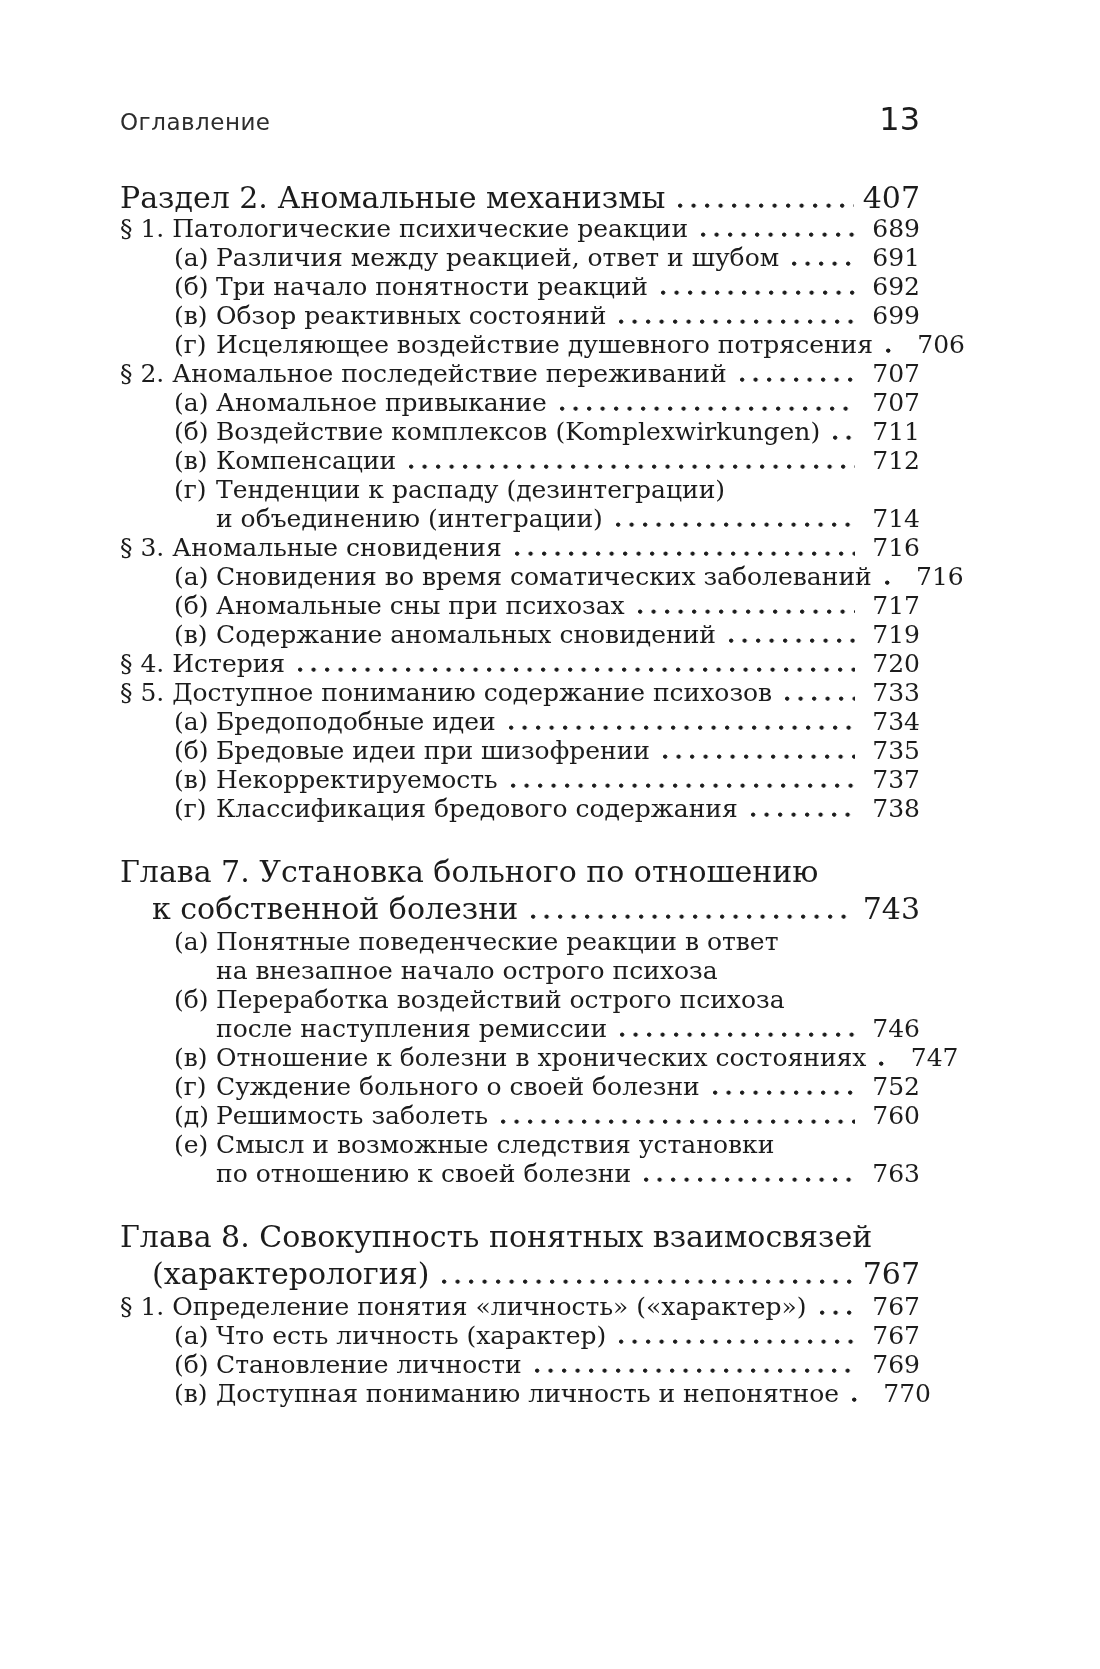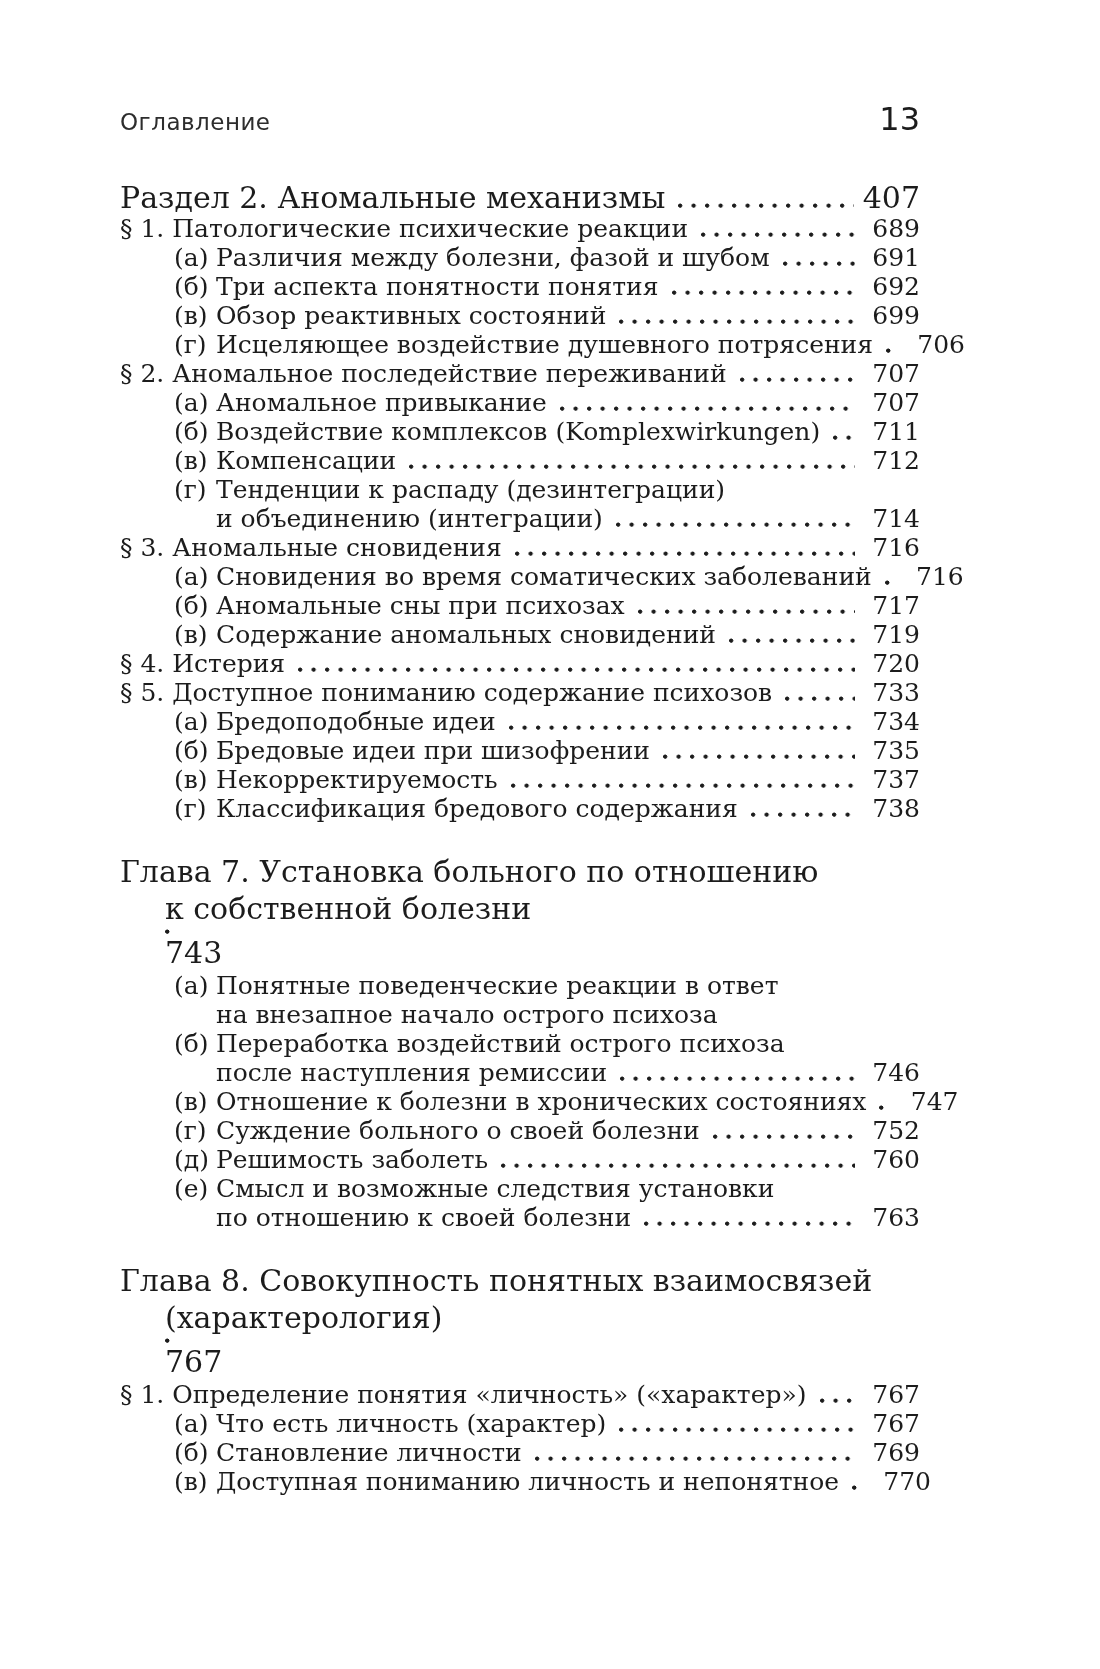--- a/index.html
+++ b/index.html
@@ -48,21 +48,21 @@
     font-size: 30px;
     line-height: 32px;
   }
   .row.chapter, .row.chapter-cont {
     font-size: 30px;
     line-height: 37px;
   }
   .row.space-before {
     margin-top: 30px;
   }
-  .row.chapter-cont { padding-left: 32px; flex-direction: column; }
+  .row.chapter-cont { padding-left: 32px; }
   .row.item       { padding-left: 54px; }
   .row.item-cont  { padding-left: 96px; }
   .marker {
     flex: 0 0 42px;
     white-space: nowrap;
   }
   .text {
     white-space: nowrap;
   }
   .leader {
@@ -102,27 +102,27 @@
     <span class="page-num">407</span>
   </div>
       <div class="row para">
 
     <span class="text">§ 1. Патологические психические реакции</span>
     <span class="leader"></span>
     <span class="page-num">689</span>
   </div>
       <div class="row item">
     <span class="marker">(а)</span>
-    <span class="text">Различия между болезни, фазой и шубом</span>
+    <span class="text">Различия между реакцией, ответ и шубом</span>
     <span class="leader"></span>
     <span class="page-num">691</span>
   </div>
       <div class="row item">
     <span class="marker">(б)</span>
-    <span class="text">Три аспекта понятности понятия</span>
+    <span class="text">Три начало понятности реакций</span>
     <span class="leader"></span>
     <span class="page-num">692</span>
   </div>
       <div class="row item">
     <span class="marker">(в)</span>
     <span class="text">Обзор реактивных состояний</span>
     <span class="leader"></span>
     <span class="page-num">699</span>
   </div>
       <div class="row item">

